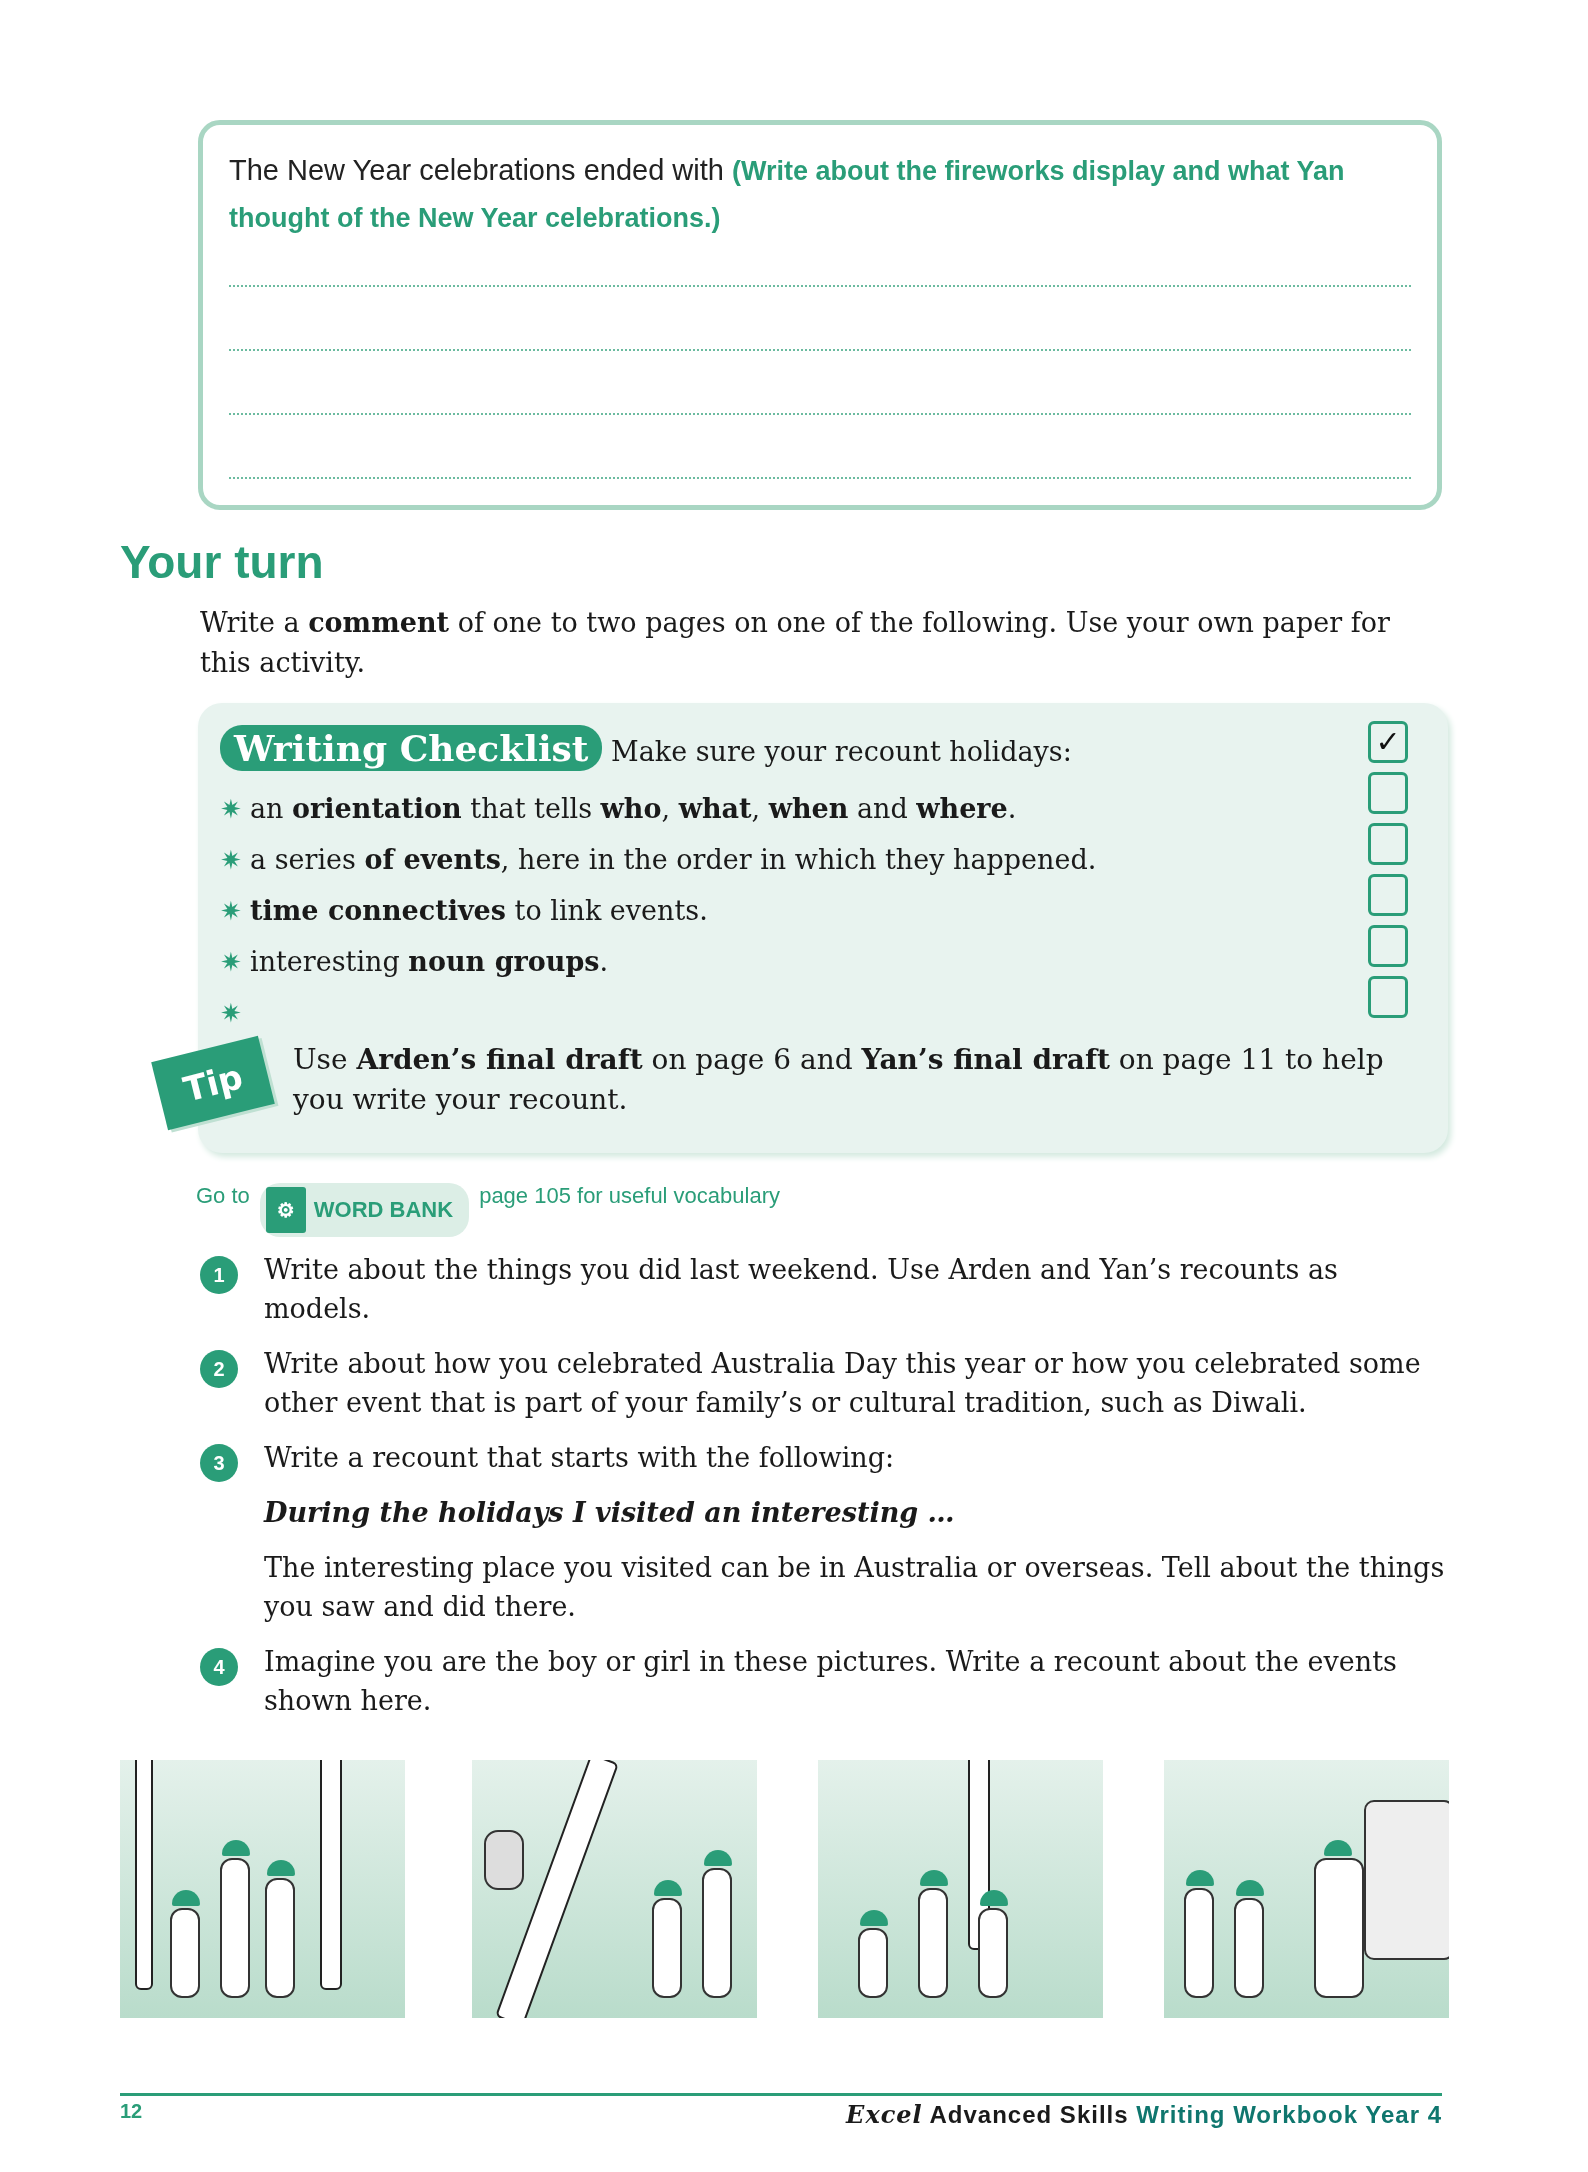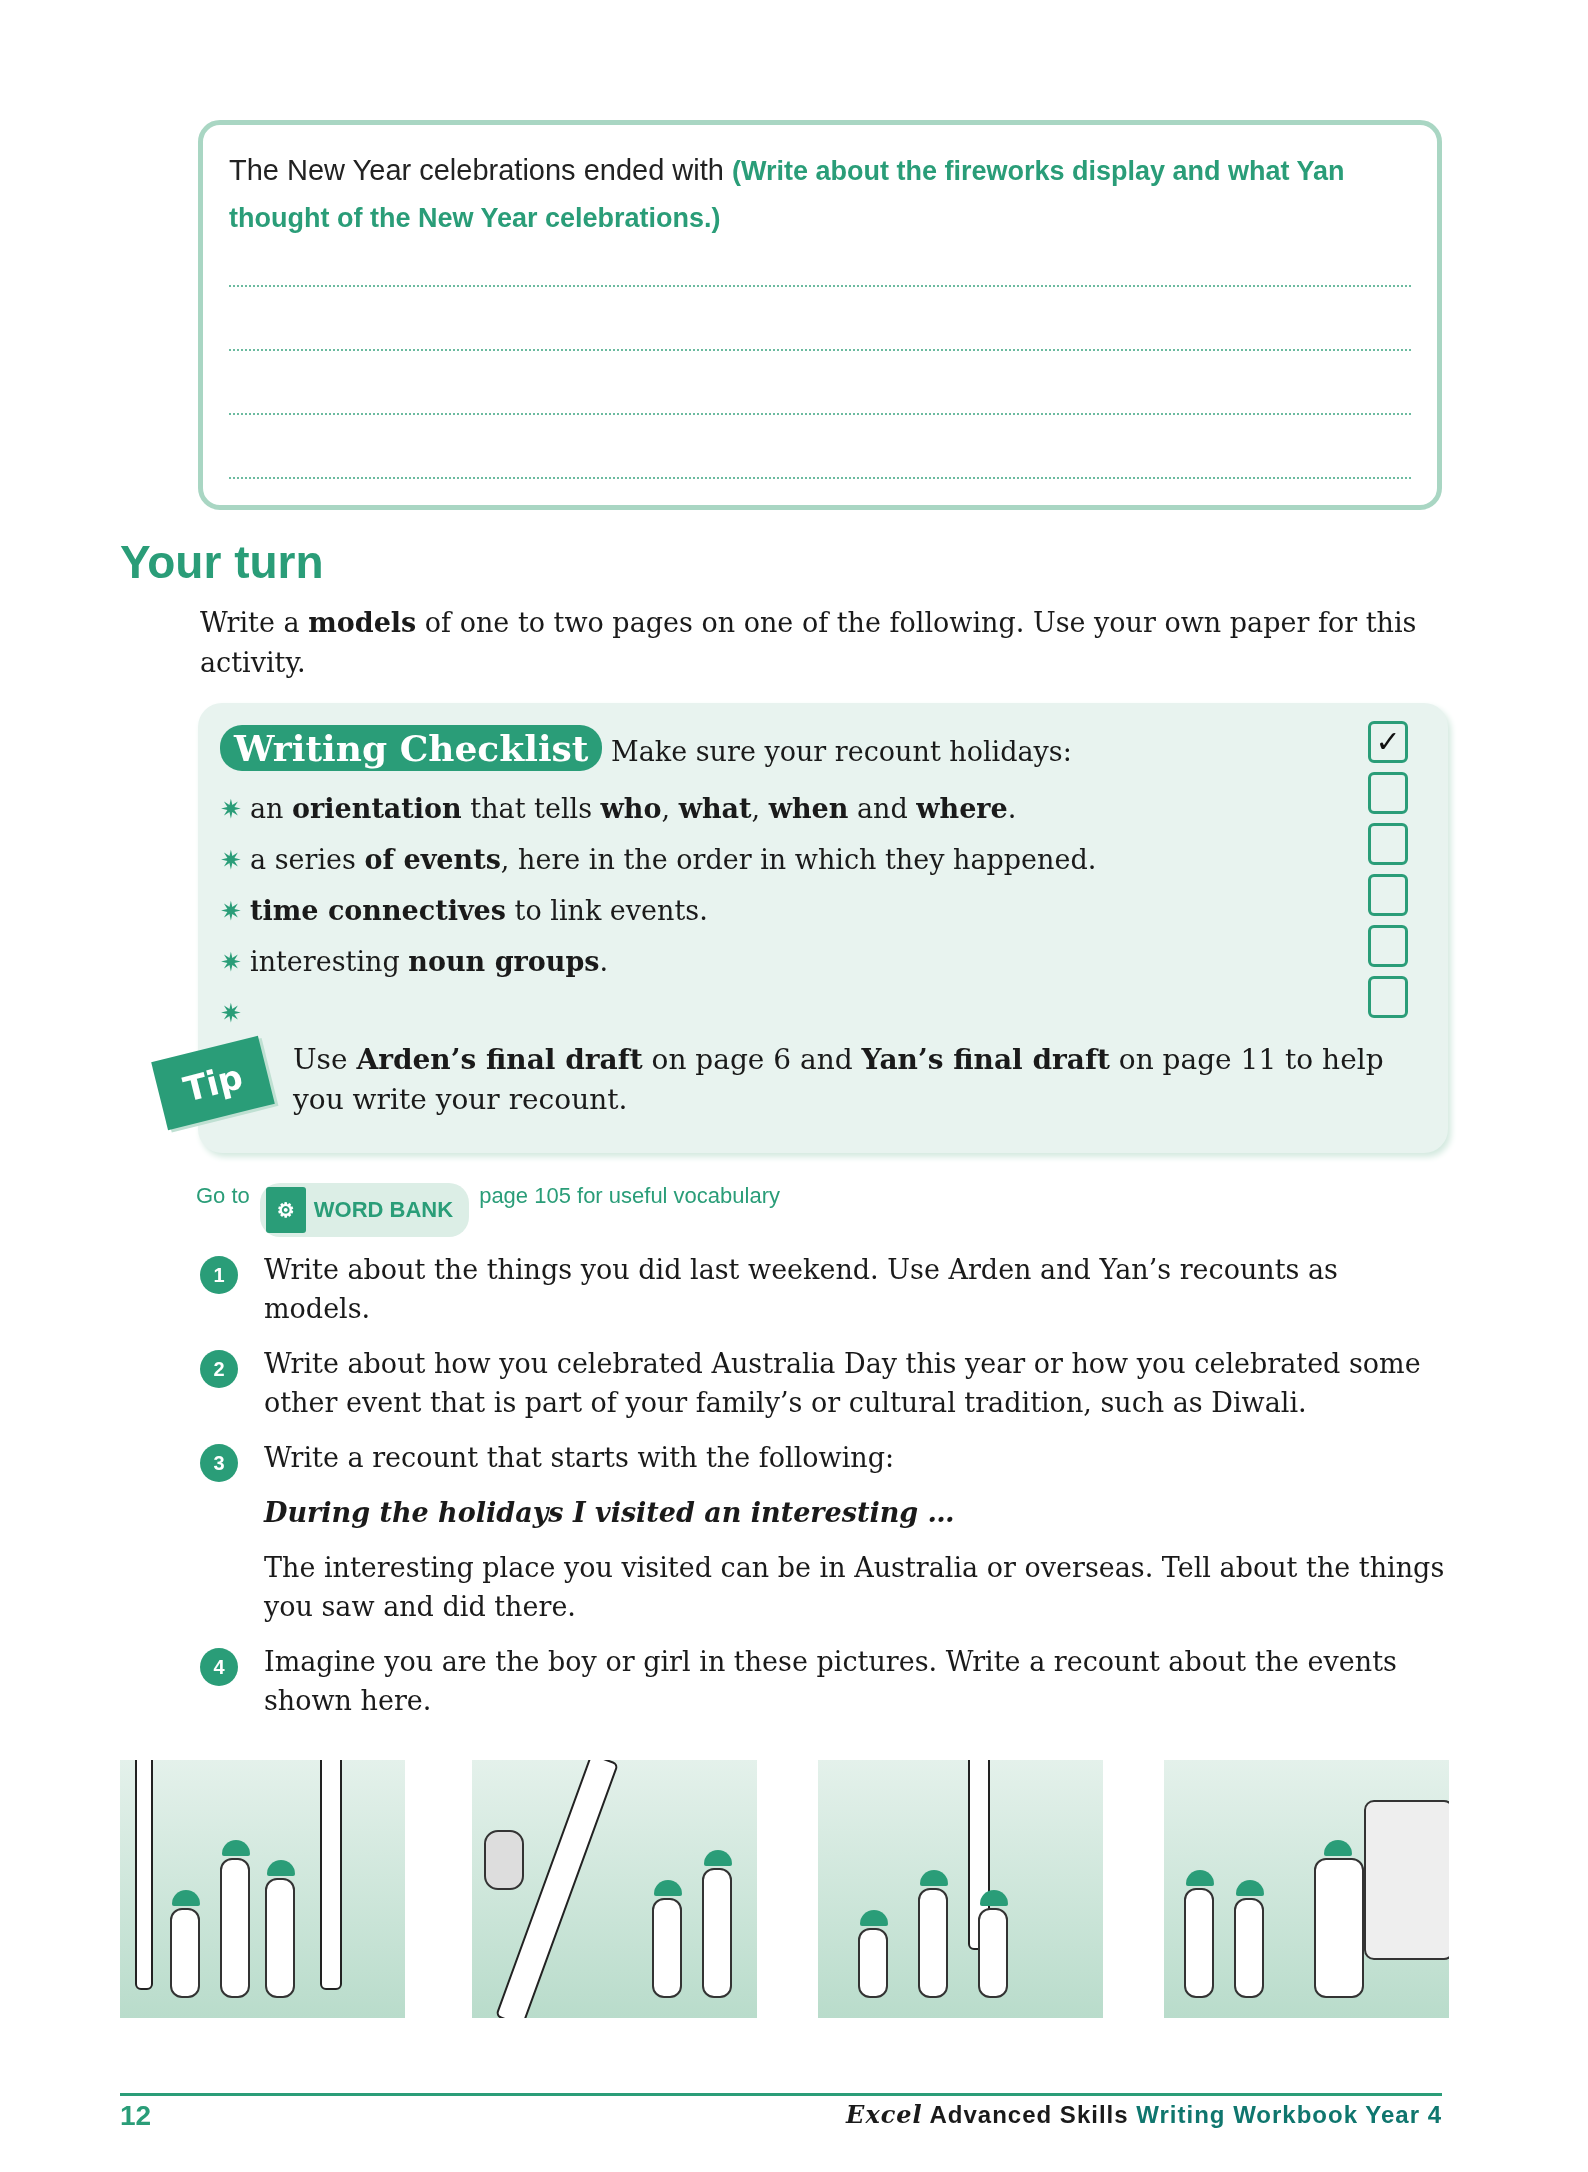--- a/index.html
+++ b/index.html
@@ -27,42 +27,42 @@
   .tasks { left: 200px; top: 1250px; width: 1250px; list-style: none; }
   .task { position: relative; padding-left: 64px; font-size: 27px; line-height: 39px; margin-bottom: 16px; }
   .num { position: absolute; left: 0; top: 6px; width: 38px; height: 38px; border-radius: 50%; background: #2a9d78; color: #fff; font-family: "Liberation Sans", sans-serif; font-weight: bold; font-size: 20px; text-align: center; line-height: 38px; }
   .task p { margin-bottom: 16px; }
   .pics { left: 120px; top: 1760px; width: 1322px; height: 260px; }
   .pic { position: absolute; top: 0; width: 285px; height: 258px; background: linear-gradient(#e4f1eb, #b9dccb); overflow: hidden; }
   .pic .tree { position: absolute; background: #fff; border: 2px solid #222; border-radius: 6px; }
   .pic .kid { position: absolute; width: 30px; height: 90px; background: #fff; border: 2px solid #333; border-radius: 12px; bottom: 20px; }
   .pic .cap { position: absolute; width: 28px; height: 16px; background: #2a9d78; border-radius: 14px 14px 2px 2px; }
   .footer-line { left: 120px; top: 2093px; width: 1322px; border-top: 3px solid #2a9d78; }
-  .page-num { left: 120px; top: 2100px; font-family: "Liberation Sans", sans-serif; font-weight: bold; font-size: 28px; color: #2a9d78; }
+  .page-num { left: 120px; top: 2100px; font-family: "Liberation Sans", sans-serif; font-weight: bold; font-size: 20px; color: #2a9d78; }
   .footer-title { right: 146px; top: 2100px; font-family: "Liberation Sans", sans-serif; font-size: 24px; font-weight: bold; letter-spacing: 1px; }
   .footer-title .brand { font-family: "DejaVu Serif", serif; font-style: italic; font-weight: bold; }
   .footer-title .green { color: #0f766e; }
 </style>
 </head>
 <body>
 
 <div class="abs prompt-box">
   <div class="prompt-text">
     <span>The New Year celebrations ended with </span><span class="hint">(Write about the fireworks display and what Yan thought of the New Year celebrations.)</span>
   </div>
   <div class="dotline" style="top:160px"></div>
   <div class="dotline" style="top:224px"></div>
   <div class="dotline" style="top:288px"></div>
   <div class="dotline" style="top:352px"></div>
 </div>
 
 <h2 class="abs section">Your turn</h2>
 
 <p class="abs intro">
-  <span>Write a </span><b>models</b><span> of one to two pages on one of the following. Use your own paper for this activity.</span>
+  <span>Write a </span><b>comment</b><span> of one to two pages on one of the following. Use your own paper for this activity.</span>
 </p>
 
 <div class="abs checklist">
   <div class="cl-head">
     <span class="pill">Writing Checklist</span>
     <span>Make sure your recount holidays:</span>
   </div>
   <ul class="cl-items" id="cl-items">
       <li>
         <span class="star">✷</span>

